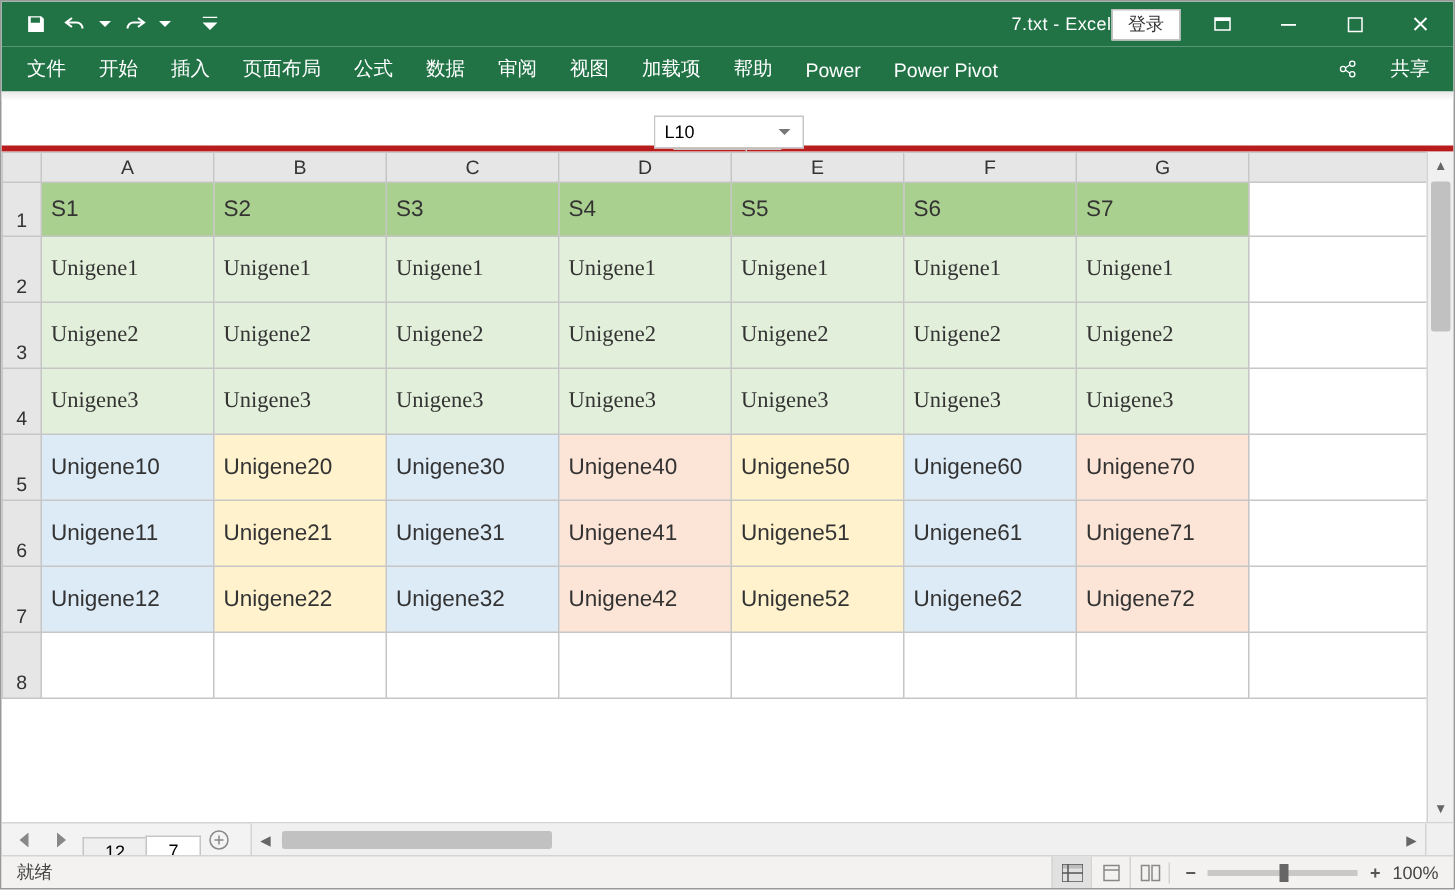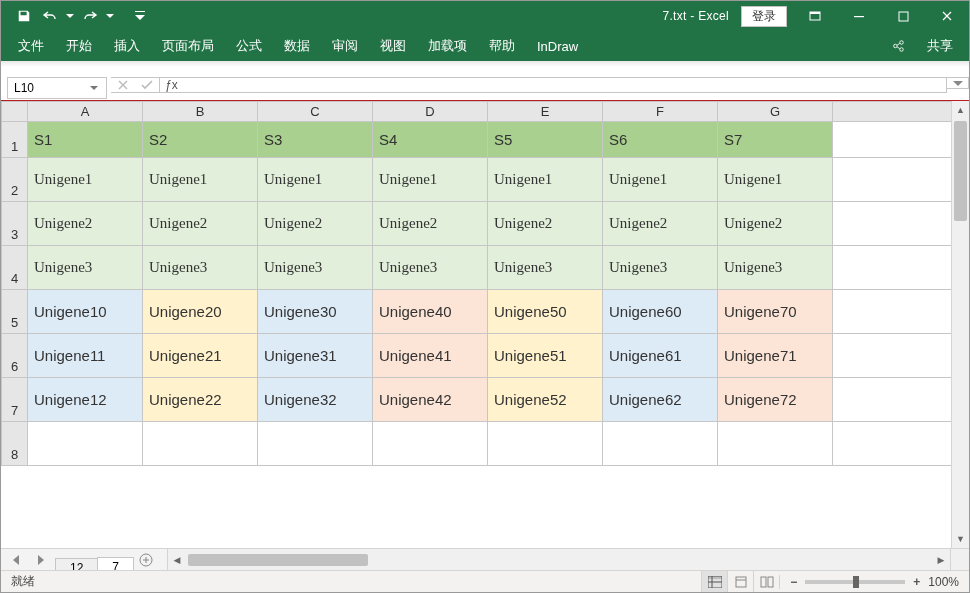--- a/index.html
+++ b/index.html
@@ -5,32 +5,32 @@
 * { margin: 0; padding: 0; box-sizing: border-box; font-family: "Microsoft YaHei", "Segoe UI", sans-serif; }
 body { background: #fff; width: 970px; height: 593px; overflow: hidden; display: flex; flex-direction: column; border: 1px solid #999; }
 
 
 .titlebar { background: #217346; height: 30px; display: flex; align-items: center; color: #fff; font-size: 12px; }
 .titlebar .qat { display: flex; align-items: center; padding-left: 12px; gap: 4px; }
 .titlebar .qat .ic { width: 22px; height: 22px; display: flex; align-items: center; justify-content: center; color: #fff; }
 .titlebar .title-center { flex: 1; text-align: right; letter-spacing: .3px; }
 .titlebar .win-controls { display: flex; align-items: center; }
 .titlebar .win-controls .wc { width: 44px; height: 30px; display: flex; align-items: center; justify-content: center; cursor: pointer; }
-.titlebar .login-btn { background: #fff; color: #333; padding: 1px 10px; font-size: 12px; margin-right: 6px; border:1px solid #c2c2c2;margin-left:12px; }
+.titlebar .login-btn { background: #fff; color: #333; padding: 1px 10px; font-size: 12px; margin-right: 6px; border:1px solid #c2c2c2; }
 
 
 .ribbon { background: #217346; height: 30px; display: flex; align-items: center; padding: 0 6px; color: #fff; font-size: 13px; gap: 0; }
 .ribbon .tab { padding: 6px 11px; cursor: pointer; }
 .ribbon .filler { flex: 1; }
 .ribbon .tell-me { display:flex; align-items:center; gap:6px; padding:6px 10px;}
 .ribbon .share { display:flex; align-items:center; gap:22px; padding:6px 10px;}
 .ribbon-shadow { height: 6px; background: linear-gradient(#e8e8e8,#fff); }
 
 
-.fbar { height: 24px; border-bottom: 1px solid #b91c1c; display: flex; align-items: flex-start; font-size: 12px; margin-top:10px; }
+.fbar { height: 24px; border-bottom: 4px solid #b91c1c; display: flex; align-items: center; font-size: 12px; margin-top:10px;flex-direction:column; }
 .namebox-wrap { display:flex; align-items:center; border:1px solid #c6c6c6; margin:0 4px 0 6px; background:#fff; }
 .namebox { width: 82px; padding: 0 6px; background: #fff; border:none; outline:none; font-size:12px; height:20px;}
 .namebox-caret { width:16px; text-align:center; color:#777;}
 .fb-btns { display:flex; align-items:center; border:1px solid #c6c6c6; border-left:none; border-right:none; }
 .fb-btn { width: 24px; color:#9a9a9a; display:flex; align-items:center; justify-content:center;}
 .fx-label { width:24px; display:flex; align-items:center; justify-content:center; color:#555; border-left:1px solid #c6c6c6;}
 .formula-input { flex:1; border:1px solid #c6c6c6; border-left:none; padding:0 6px; outline:none; font-size:12px; }
 .fbar-expand { width:22px; border:1px solid #c6c6c6; border-left:none; display:flex; align-items:center; justify-content:center; color:#777; }
 
 
@@ -152,21 +152,22 @@
   <span class="tab">文件</span>
   <span class="tab">开始</span>
   <span class="tab">插入</span>
   <span class="tab">页面布局</span>
   <span class="tab">公式</span>
   <span class="tab">数据</span>
   <span class="tab">审阅</span>
   <span class="tab">视图</span>
   <span class="tab">加载项</span>
   <span class="tab">帮助</span>
-  <span class="tab">InDraw</span>
+  <span class="tab">Power</span>
+  <span class="tab">Power Pivot</span>
   <span class="filler"></span>
   <span class="share">
     <svg width="14" height="14" viewBox="0 0 16 16">
         <circle cx="5" cy="8" r="2" fill="none" stroke="#fff"></circle>
         <circle cx="12" cy="4" r="2" fill="none" stroke="#fff"></circle>
         <circle cx="12" cy="12" r="2" fill="none" stroke="#fff"></circle>
         <path stroke="#fff" d="M7 7l3-2M7 9l3 2"></path>
       </svg>
     <span>共享</span>
   </span>

